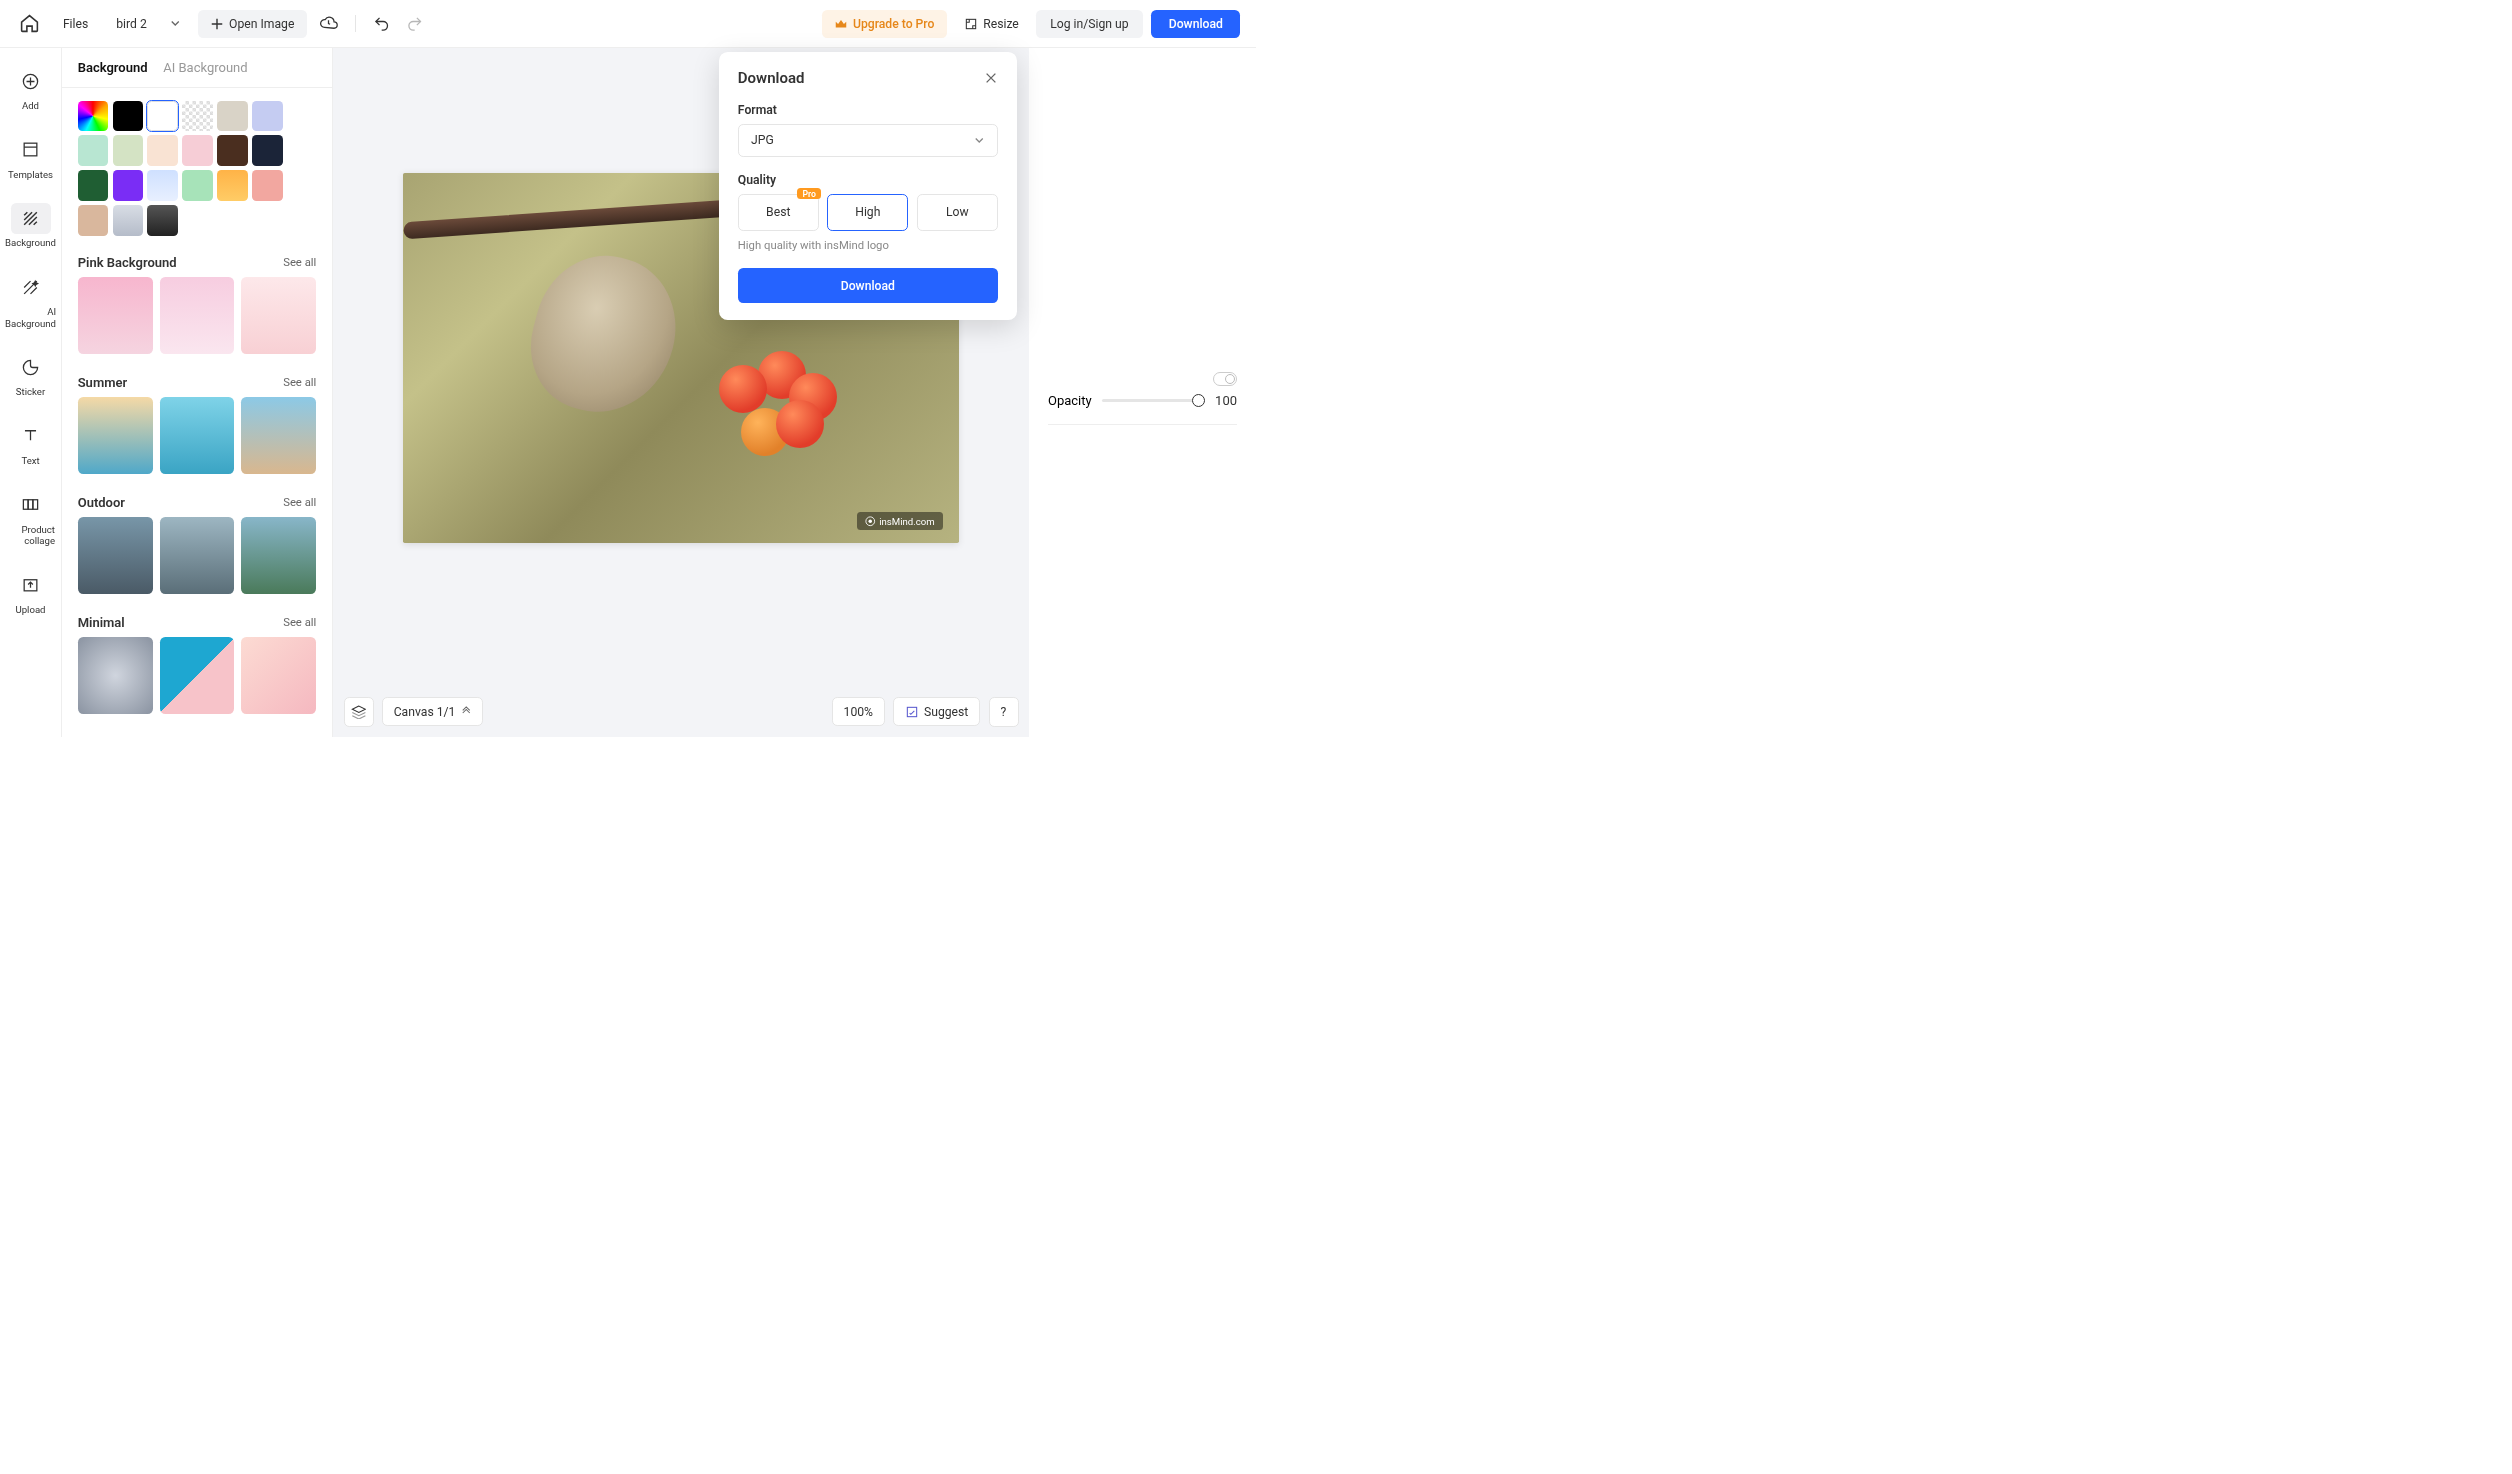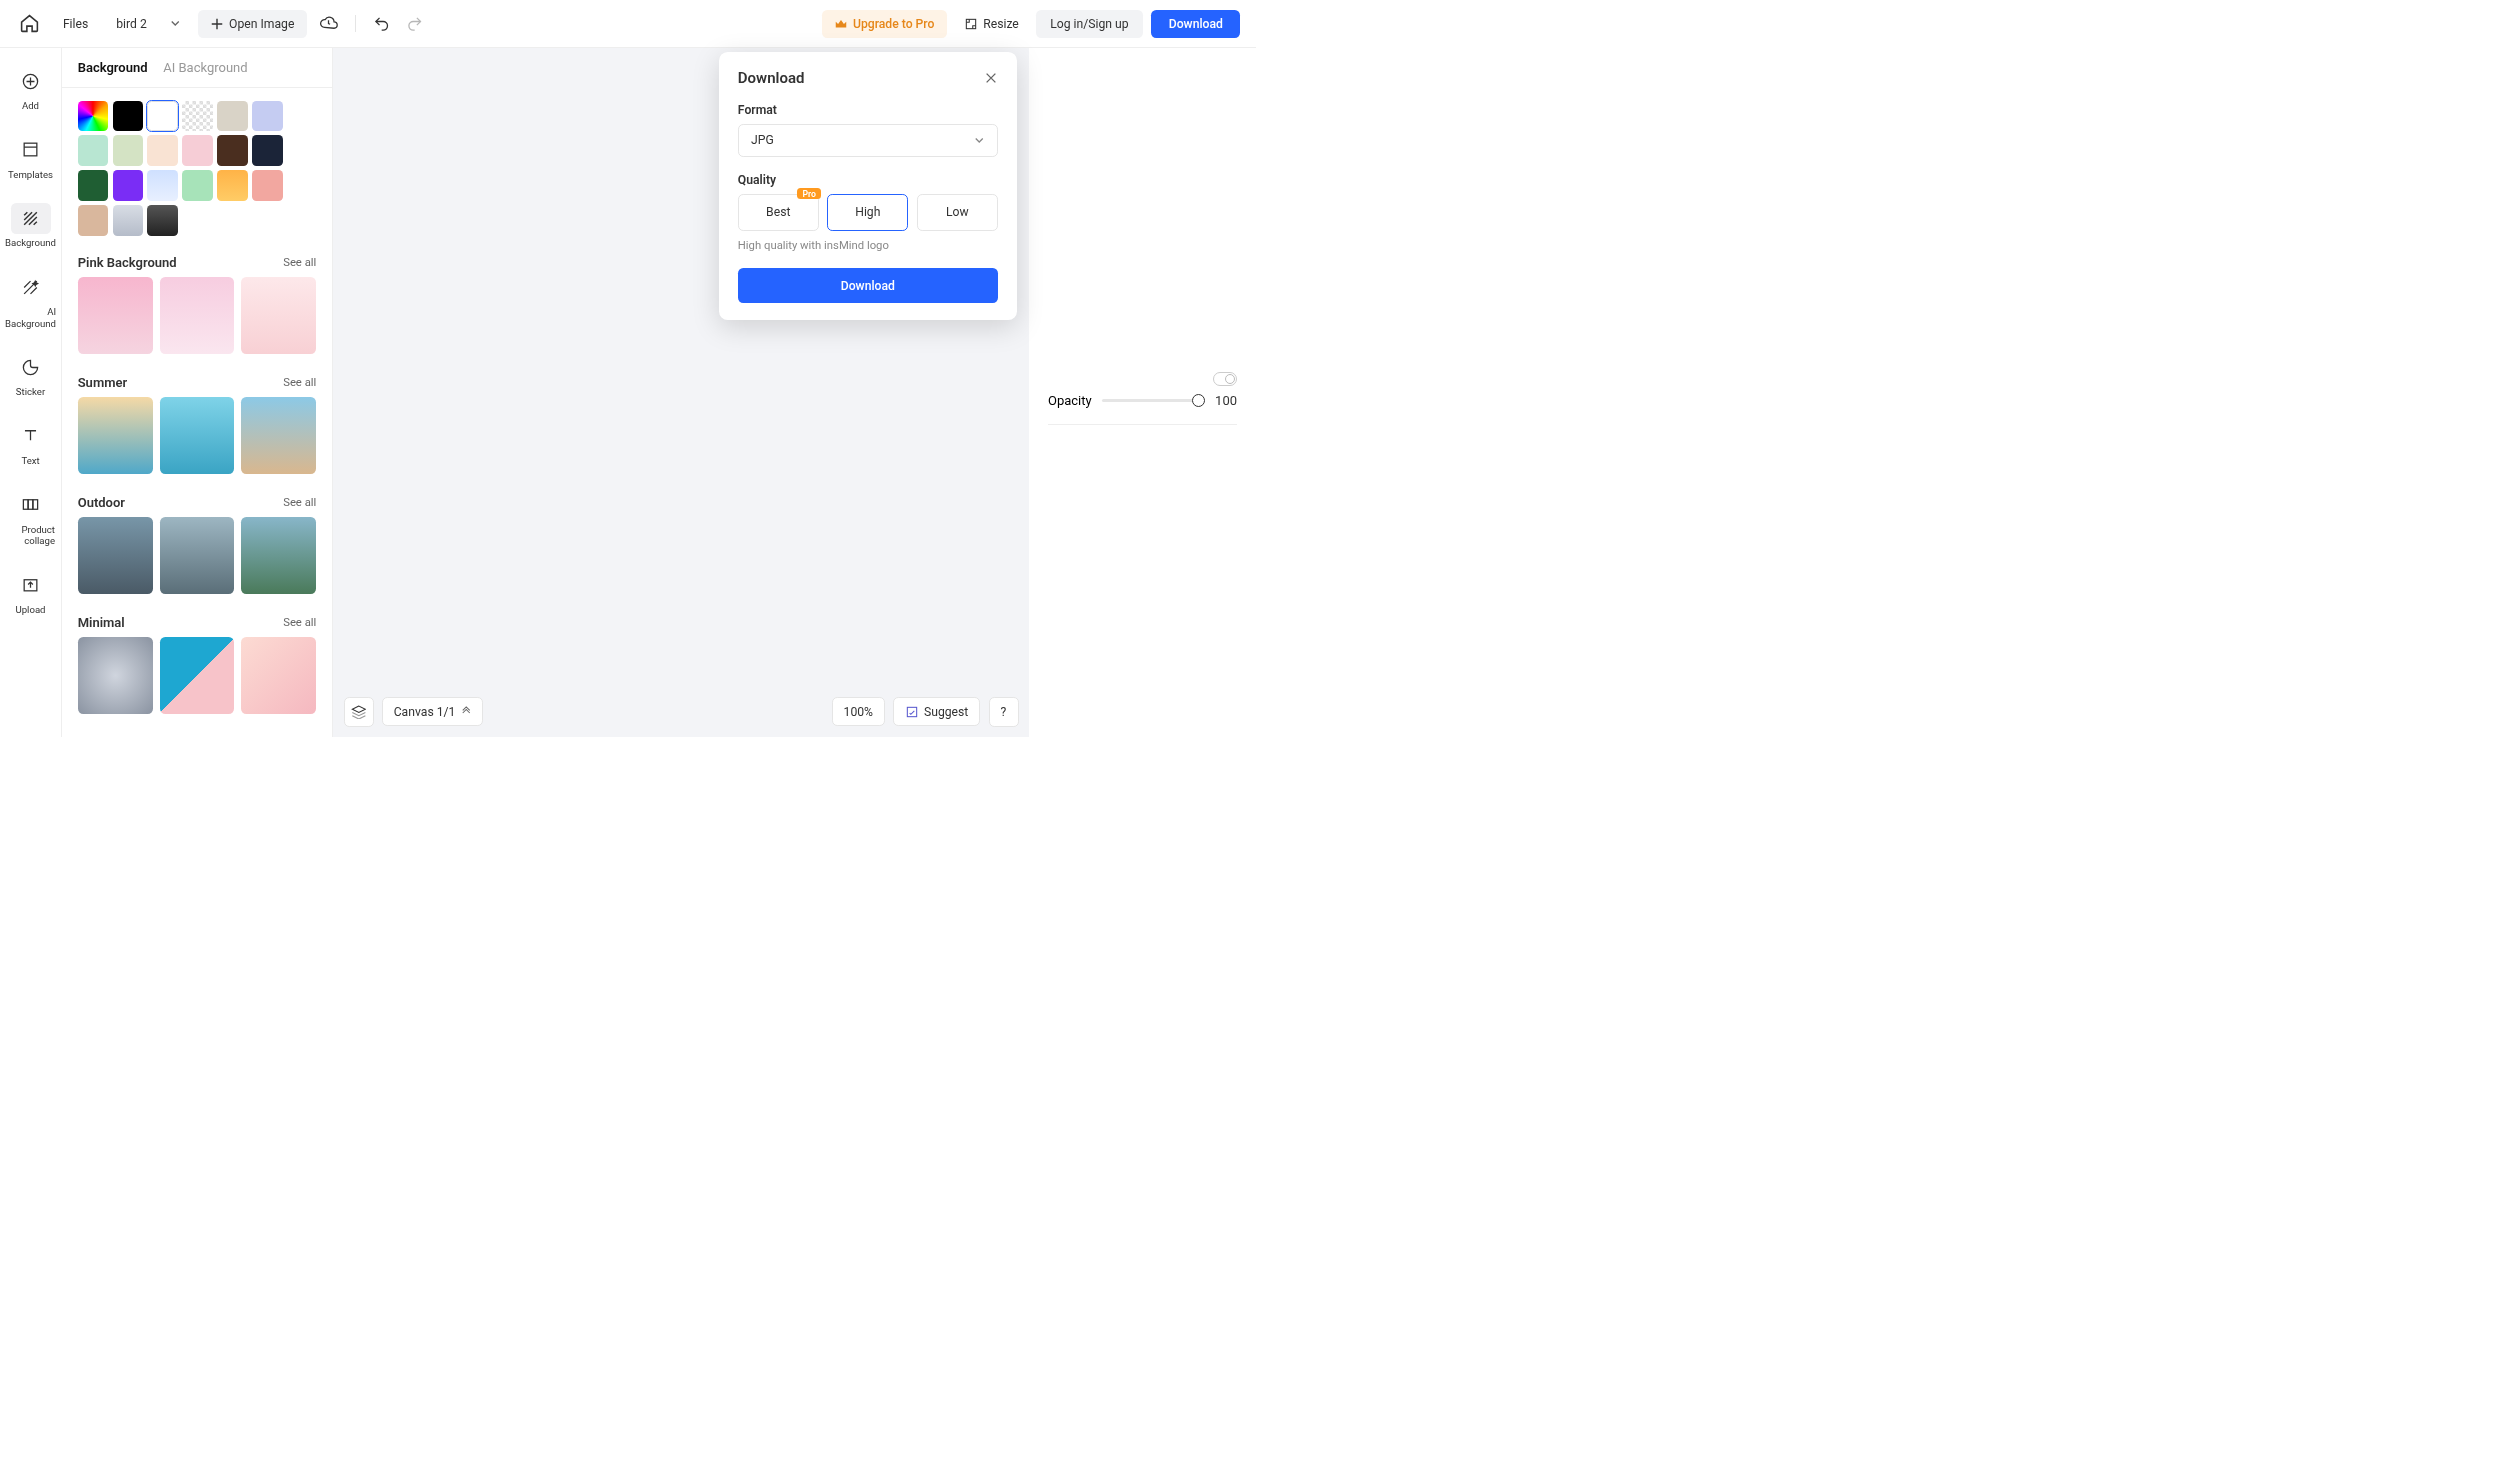--- a/index.html
+++ b/index.html
@@ -284,20 +284,38 @@
     </div>
 
     <div class="section-row"></div>
 
     <div class="collapse-handle">
       
     </div>
   </div>
 
   <div class="canvas-area">
+    <div class="canvas-img">
+      <div class="branch"></div>
+      <div class="bird"></div>
+      <div class="berries">
+        <div class="berry b1"></div>
+          <div class="berry b2"></div>
+          <div class="berry b3"></div>
+          <div class="berry b4"></div>
+          <div class="berry b5"></div>
+      </div>
+      <div class="watermark">
+        <svg width="10.5" height="10.5" viewBox="0 0 24 24" fill="#fff">
+            <circle cx="12" cy="12" r="10" fill="none" stroke="#fff" stroke-width="2"></circle>
+            <circle cx="12" cy="12" r="4"></circle>
+          </svg>
+        <span>insMind.com</span>
+      </div>
+    </div>
 
     <div class="dl-pop">
       <div class="dl-head">
         <div class="dl-title">Download</div>
         <div class="dl-close">
           <svg width="14" height="14" viewBox="0 0 16 16">
               <path d="M3 3l10 10M13 3 3 13" stroke="#666" stroke-width="1.6"></path>
             </svg>
         </div>
       </div>

